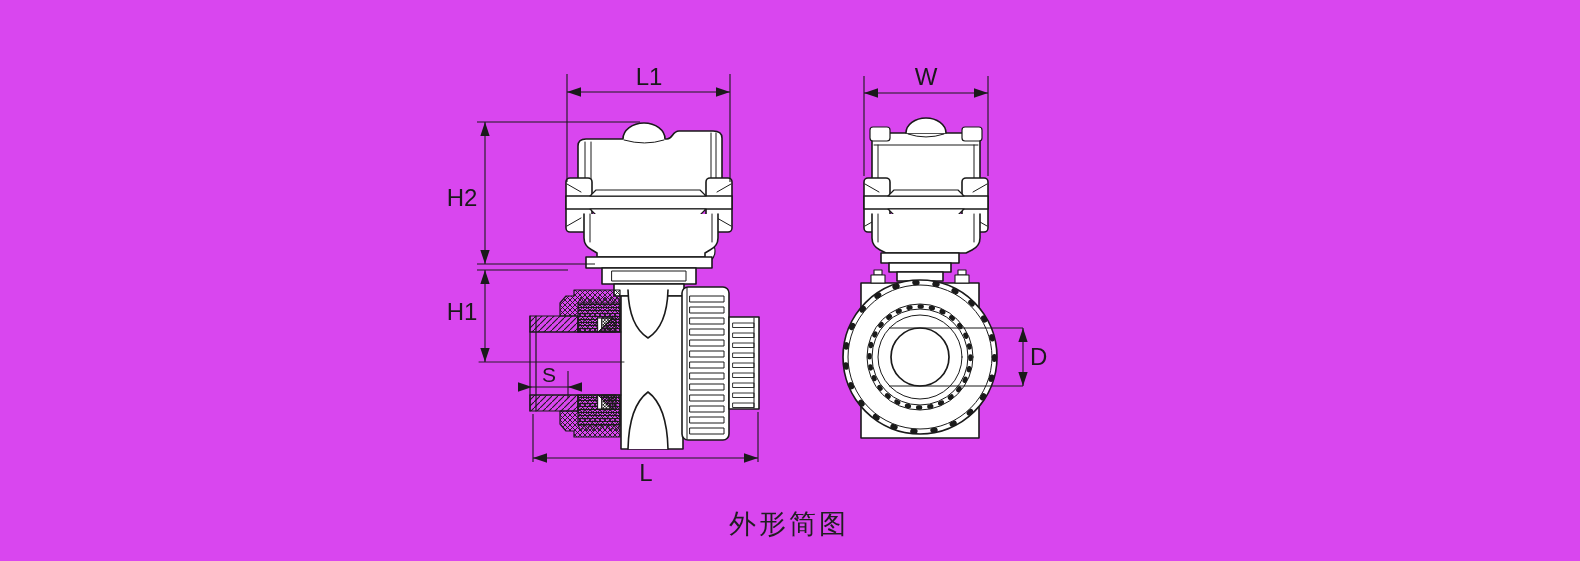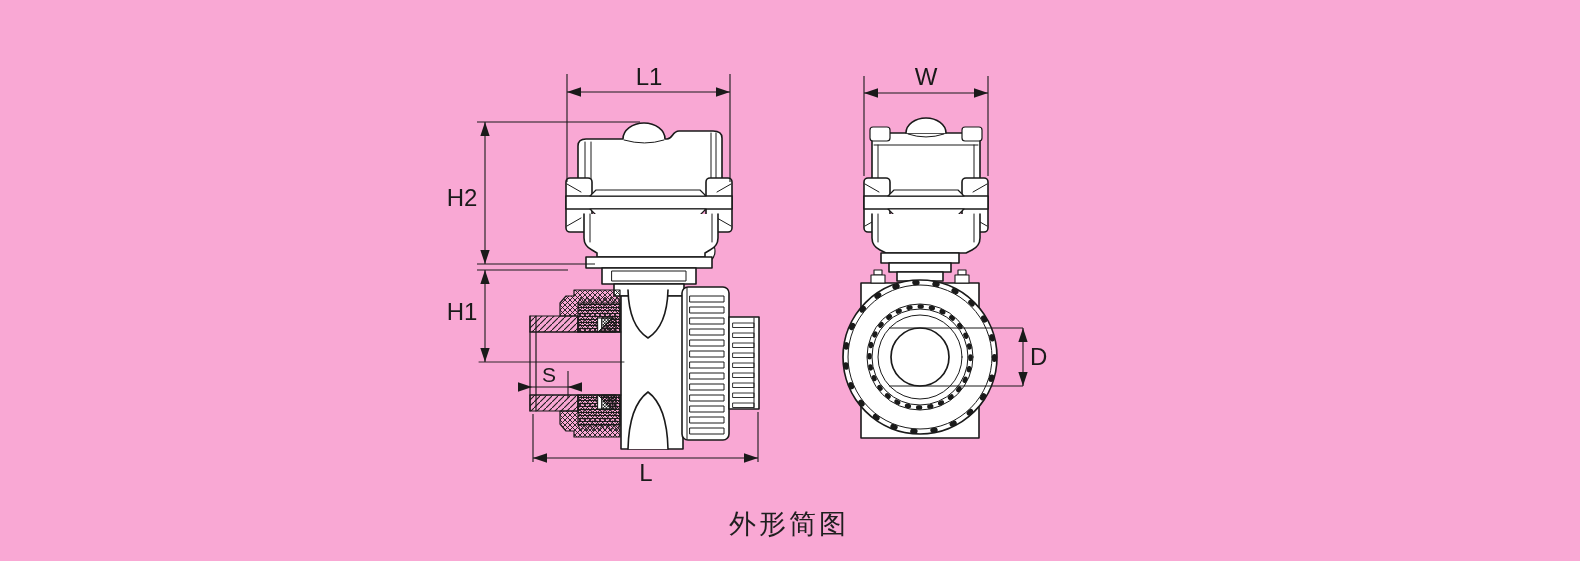--- a/index.html
+++ b/index.html
@@ -1,16 +1,16 @@
 <!DOCTYPE html>
 <html><head>
 <meta charset="utf-8">
 <style>
   html,body{margin:0;padding:0;background:#ffffff;}
-  .page{position:relative;width:1580px;height:561px;background:#f9a8d4;overflow:hidden;}
+  .page{position:relative;width:1580px;height:561px;background:#d946ef;overflow:hidden;}
   svg{display:block;}
   .dim{font-family:"Liberation Sans","DejaVu Sans",sans-serif;font-size:24px;fill:#1a1a1a;}
   .dim-s{font-family:"Liberation Sans","DejaVu Sans",sans-serif;font-size:21px;fill:#1a1a1a;}
   .cap{font-family:"Liberation Sans","DejaVu Sans",sans-serif;font-size:27px;fill:#1f1f1f;letter-spacing:3px;}
 </style>
 </head>
 <body>
 
 <div class="page">
 <svg width="1580" height="561" viewBox="0 0 1580 561">

